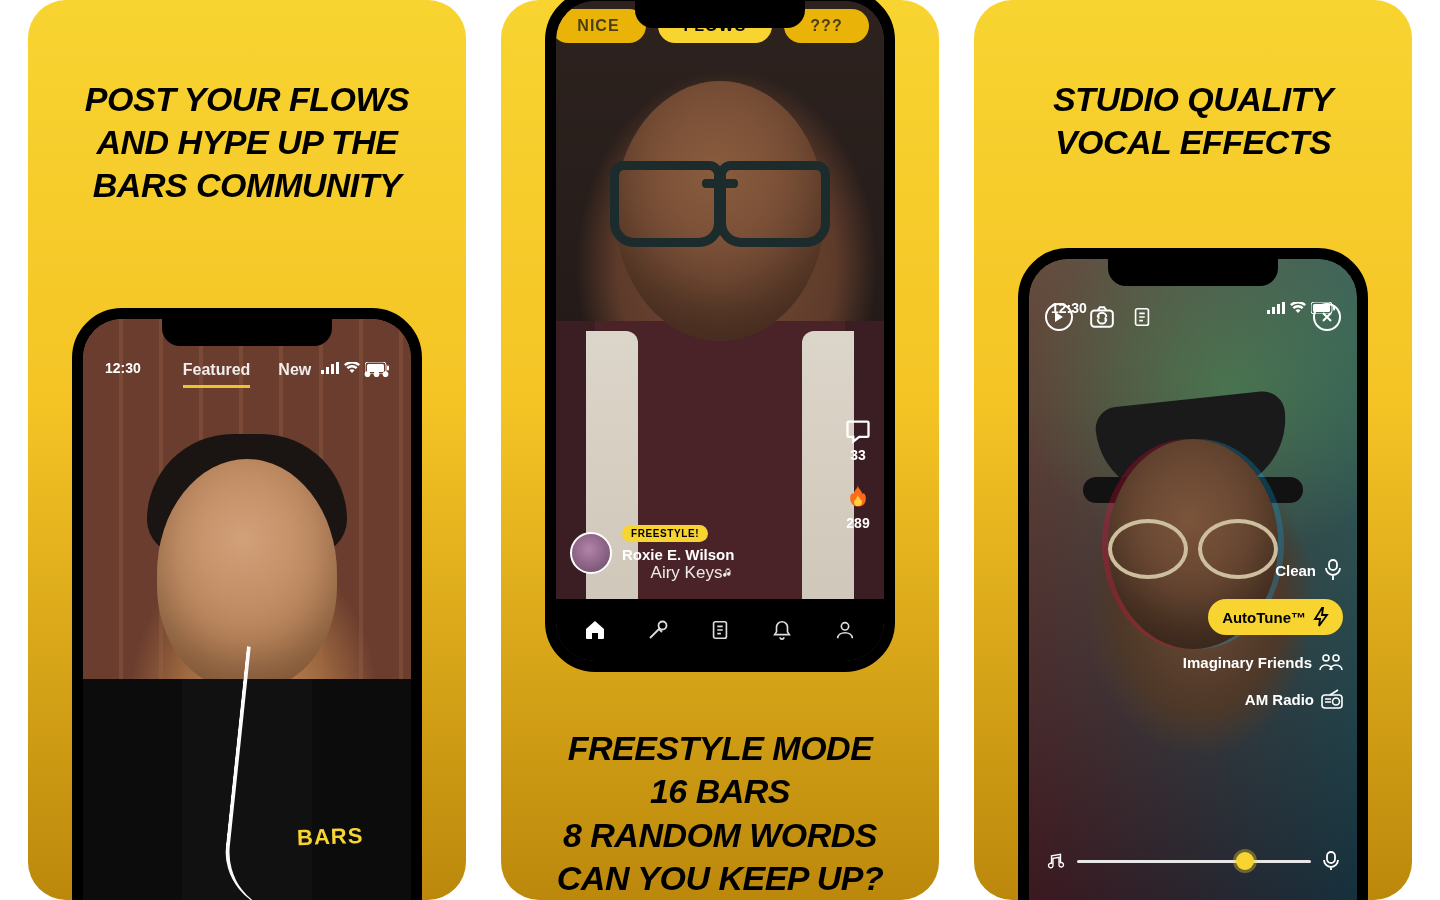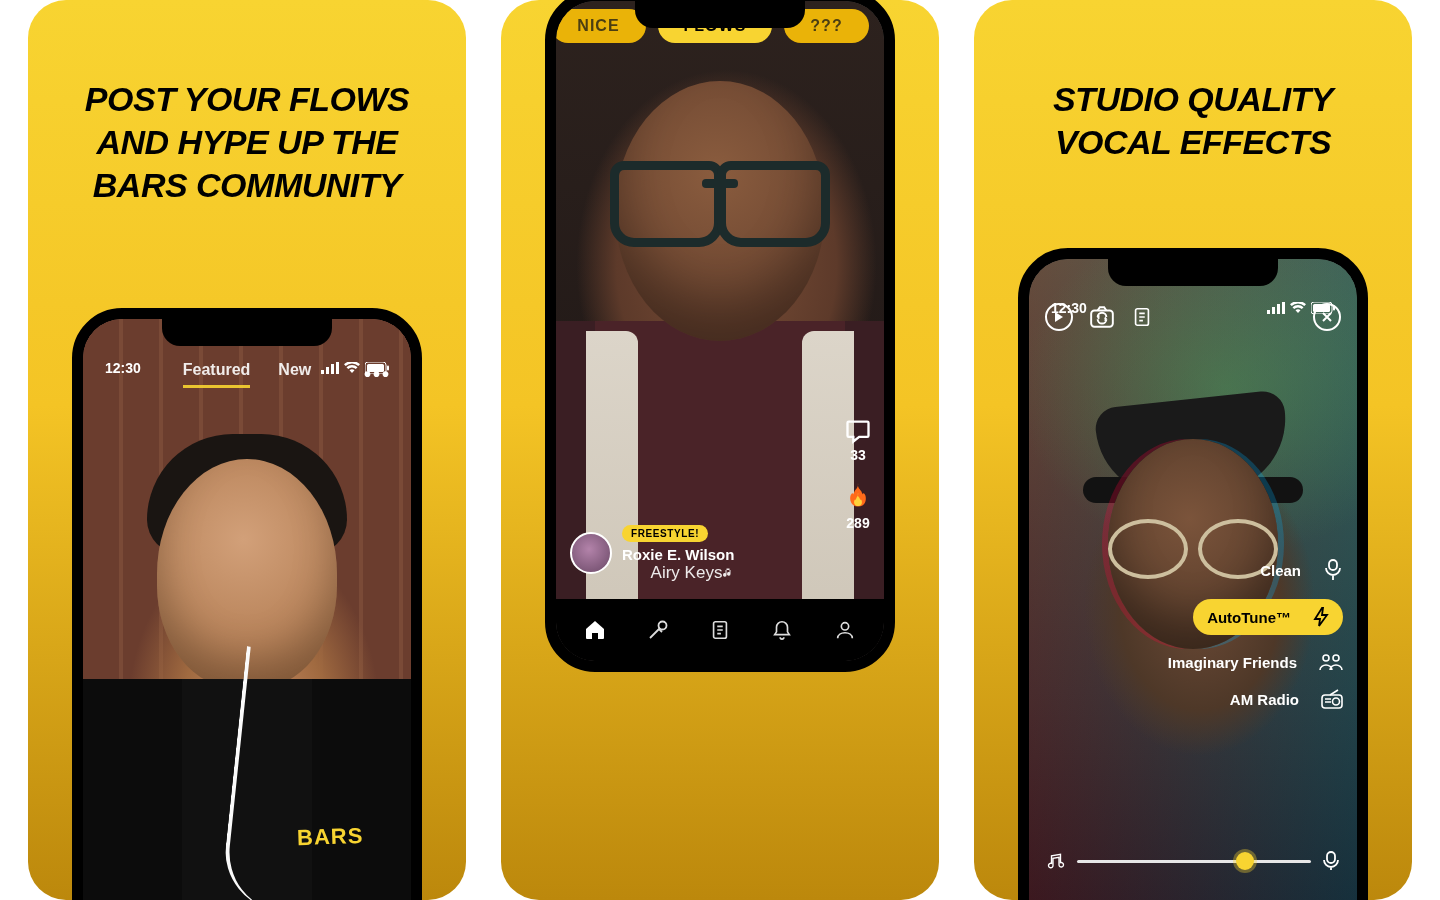--- a/index.html
+++ b/index.html
@@ -200,21 +200,21 @@
     padding: 0 16px;
     color: #fff;
   }
   .p3-topbar .tb-left{ display:flex; gap:16px; align-items:center;}
   .ico-circ { width:28px; height:28px; border:2.5px solid #fff; border-radius:50%; display:flex; align-items:center; justify-content:center; font-size:14px;}
   .p3-fx {
     position: absolute; right: 14px; top: 300px;
     display:flex; flex-direction:column; gap:18px; align-items:flex-end;
     color:#fff; font-size:15px; font-weight:700;
   }
-  .fx-row { display:flex; align-items:center; gap:22px;}
+  .fx-row { display:flex; align-items:center; gap:7px;}
   .fx-row.pill-row { background:#f8d431; color:#000; padding:8px 14px; border-radius:22px;}
   .p3-slider {
     position:absolute; left:18px; right:18px; bottom:108px;
     display:flex; align-items:center; gap:12px; color:#fff;
   }
   .slider-track{ flex:1; height:3px; background:#e7e7e7; position:relative; border-radius:2px;}
   .slider-knob{ position:absolute; right:28%; top:50%; transform:translate(50%,-50%); width:18px; height:18px; border-radius:50%; background:#f8d431; box-shadow:0 0 0 3px rgba(248,212,49,.35);}
 
   svg{ display:block; }
 </style>
@@ -351,20 +351,24 @@
         </span>
         <span class="nav-ico">
           <svg width="22" height="24" viewBox="0 0 24 24" fill="none" stroke="#ddd" stroke-width="1.8">
               <circle cx="12" cy="8" r="4"></circle>
               <path d="M4 21c0-4 4-6 8-6s8 2 8 6"></path>
             </svg>
         </span>
       </div>
     </div>
   </div>
+  <div class="panel-headline" style="white-space:pre-line">FREESTYLE MODE
+16 BARS
+8 RANDOM WORDS
+CAN YOU KEEP UP?</div>
 </div>
 
 <div class="panel panel-3">
   <div class="panel-headline">STUDIO QUALITY VOCAL EFFECTS</div>
   <div class="phone">
     <div class="notch"></div>
     <div class="screen">
       <div class="p3-photo"></div>
       <div class="p3-cap"></div>
       <div class="p3-cap-brim"></div>

